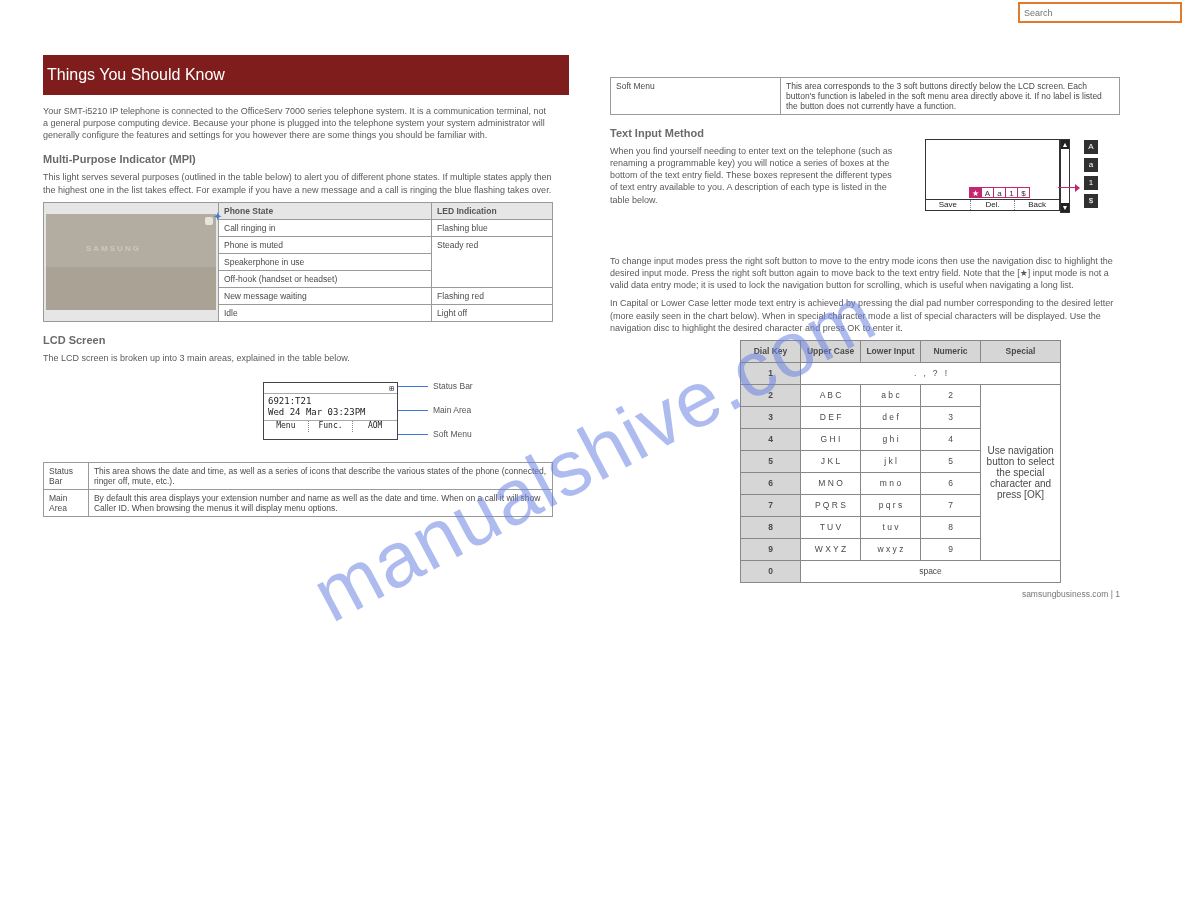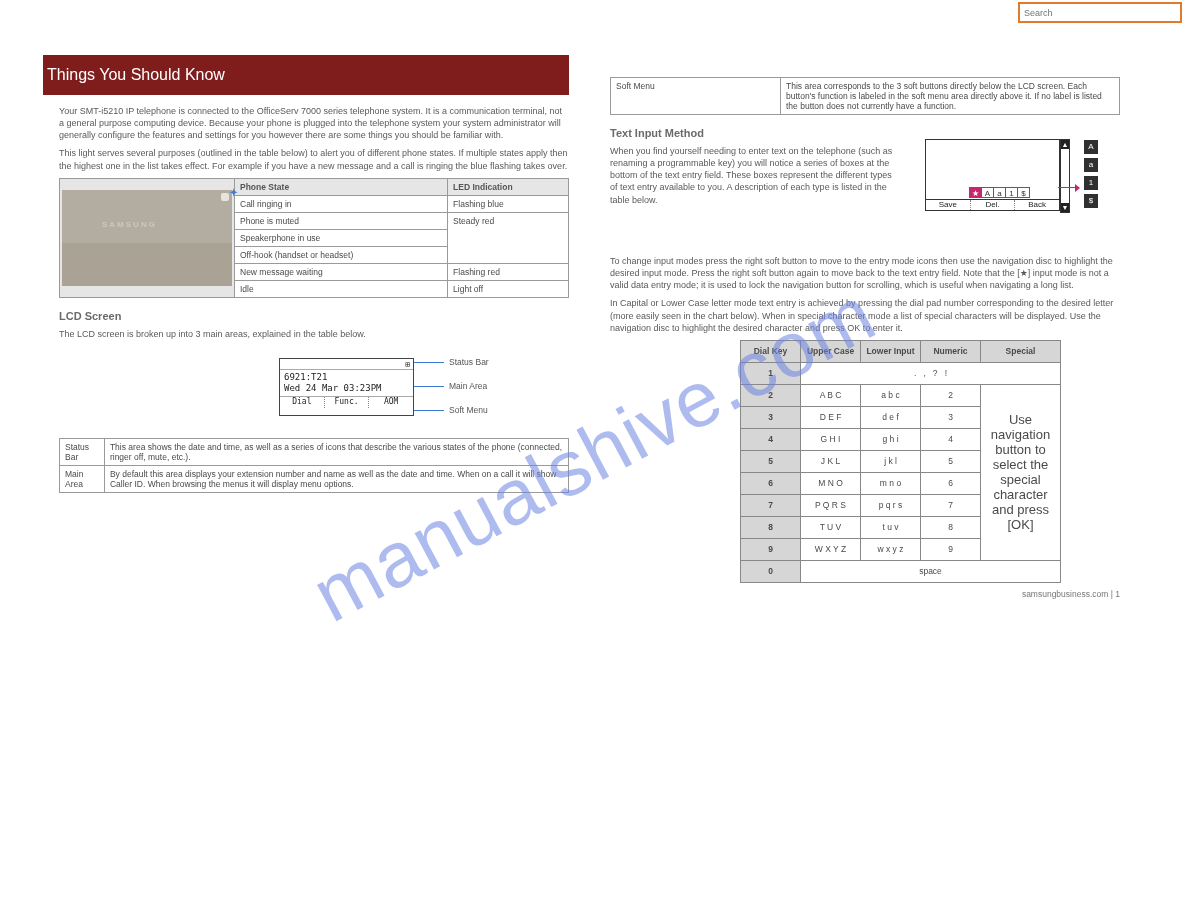--- a/index.html
+++ b/index.html
@@ -51,21 +51,21 @@
     height: 40px;
     background: #7f1d1d;
     color: #fff;
     font-size: 16px;
     line-height: 40px;
     padding-left: 4px;
     font-weight: 400;
   }
   .col-left {
     position: absolute;
-    left: 59px;
+    left: 43px;
     top: 105px;
     width: 510px;
   }
   .col-right {
     position: absolute;
     left: 610px;
     top: 77px;
     width: 540px;
   }
   h2.sect {
@@ -220,20 +220,21 @@
 
 <div class="topbar">
   <input type="text" placeholder="Search" style="">
 </div>
 
 <div class="blue-banner">Things You Should Know</div>
 
 <div class="col-left">
   <p>Your SMT-i5210 IP telephone is connected to the OfficeServ 7000 series telephone system. It is a communication terminal, not a general purpose computing device. Because your phone is plugged into the telephone system your system administrator will generally configure the features and settings for you however there are some things you should be familiar with.</p>
 
+  <h2 class="sect">Multi-Purpose Indicator (MPI)</h2>
   <p>This light serves several purposes (outlined in the table below) to alert you of different phone states. If multiple states apply then the highest one in the list takes effect. For example if you have a new message and a call is ringing the blue flashing takes over.</p>
 
   <table class="tbl">
     <tbody>
         <tr>
       <th class="phone-img-cell" rowspan="7">
         <div class="phone-illus">
           <div class="brand">SAMSUNG</div>
           <div class="led"></div>
           <div class="glow">✦</div>
@@ -273,21 +274,21 @@
   <div class="lcd-block">
     <div class="lcd-outer">
       <div class="lcd-status">
         <span class="netico">⊞</span>
       </div>
       <div class="lcd-main">
         <div>6921:T21</div>
         <div>Wed  24 Mar 03:23PM</div>
       </div>
       <div class="lcd-soft">
-        <span>Dial</span>
+        <span>Menu</span>
         <span>Func.</span>
         <span>AOM</span>
       </div>
     </div>
     <div class="lcd-line" style="left:135px; top:12px; width:30px;"></div>
     <div class="lcd-label" style="left:170px; top:7px;">Status Bar</div>
     <div class="lcd-line" style="left:135px; top:36px; width:30px;"></div>
     <div class="lcd-label" style="left:170px; top:31px;">Main Area</div>
     <div class="lcd-line" style="left:135px; top:60px; width:30px;"></div>
     <div class="lcd-label" style="left:170px; top:55px;">Soft Menu</div>
@@ -369,21 +370,21 @@
         <span>,</span>&nbsp;&nbsp;
         <span>?</span>&nbsp;&nbsp;
         <span>!</span>
       </td>
     </tr>
     <tr>
           <td class="hdr">2</td>
           <td>A B C</td>
           <td>a b c</td>
           <td>2</td>
-          <td rowspan="8" style="font-size:13px; max-width:80px;">Use navigation button to select the special character and press [OK]</td>
+          <td rowspan="8" style="font-size:10px; max-width:80px;">Use navigation button to select the special character and press [OK]</td>
         </tr>
     <tr>
           <td class="hdr">3</td>
           <td>D E F</td>
           <td>d e f</td>
           <td>3</td>
         </tr>
     <tr>
           <td class="hdr">4</td>
           <td>G H I</td>

